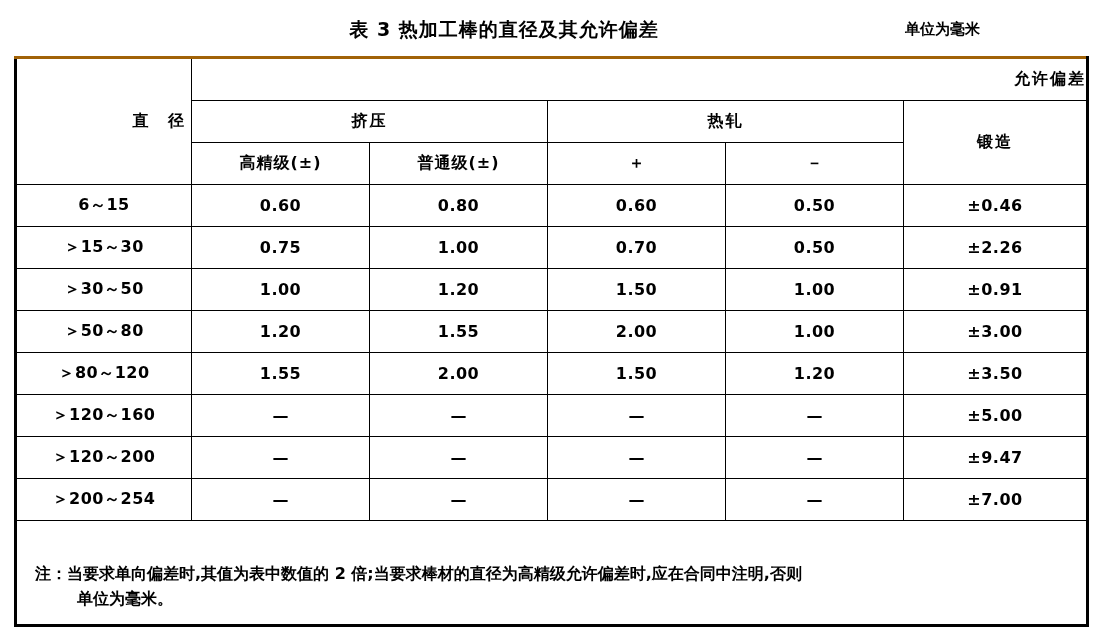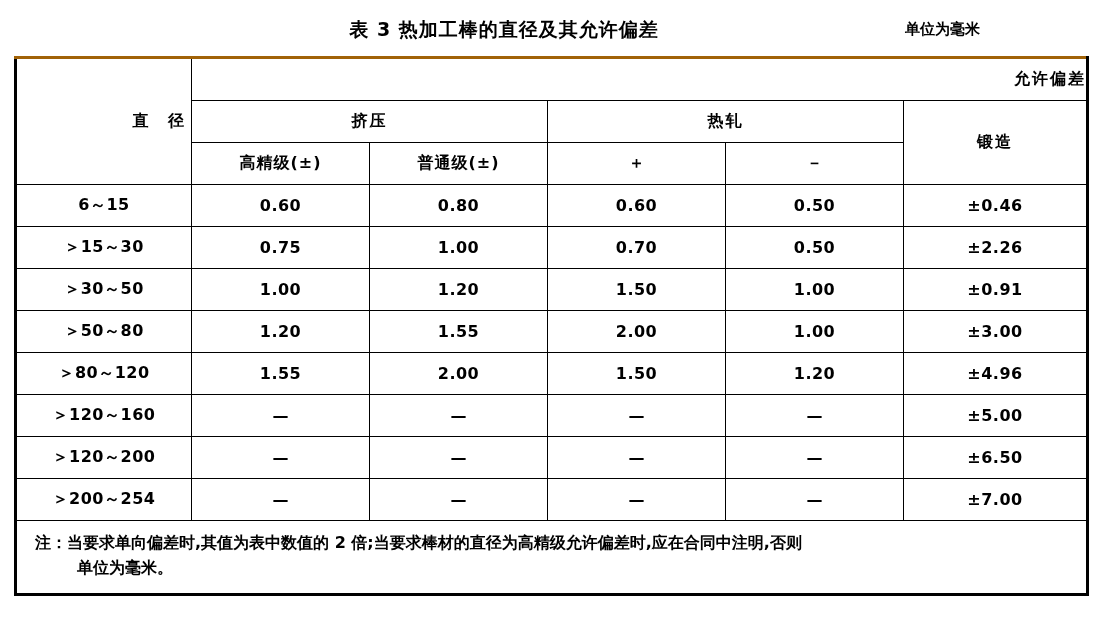--- a/index.html
+++ b/index.html
@@ -101,21 +101,21 @@
     text-align: left !important;
     font-size: 15.5px;
     line-height: 1.55;
     padding: 10px 16px 12px 18px !important;
     height: auto !important;
     font-weight: bold;
   }
   .note-body {
     display: block;
   }
-  .note-line1 { display: block; }
+  .note-line1 { display: block; margin-top: 31px; }
   .note-line2 { display: block; padding-left: 42px; }
 </style>
 </head>
 <body>
 
 <div class="page">
 
   <div class="title-row">
     <div class="table-title">表 3  热加工棒的直径及其允许偏差</div>
     <div class="unit-note">单位为毫米</div>
@@ -178,37 +178,37 @@
         <td class="val">2.00</td>
         <td class="val">1.00</td>
         <td class="val right-edge">±3.00</td>
       </tr>
       <tr>
         <td class="left-edge val">＞80～120</td>
         <td class="val">1.55</td>
         <td class="val">2.00</td>
         <td class="val">1.50</td>
         <td class="val">1.20</td>
-        <td class="val right-edge">±4.96</td>
+        <td class="val right-edge">±3.50</td>
       </tr>
       <tr>
         <td class="left-edge val">＞120～160</td>
         <td class="dash">—</td>
         <td class="dash">—</td>
         <td class="dash">—</td>
         <td class="dash">—</td>
         <td class="val right-edge">±5.00</td>
       </tr>
       <tr>
         <td class="left-edge val">＞120～200</td>
         <td class="dash">—</td>
         <td class="dash">—</td>
         <td class="dash">—</td>
         <td class="dash">—</td>
-        <td class="val right-edge">±6.50</td>
+        <td class="val right-edge">±9.47</td>
       </tr>
       <tr>
         <td class="left-edge val">＞200～254</td>
         <td class="dash">—</td>
         <td class="dash">—</td>
         <td class="dash">—</td>
         <td class="dash">—</td>
         <td class="val right-edge">±7.00</td>
       </tr>
 

